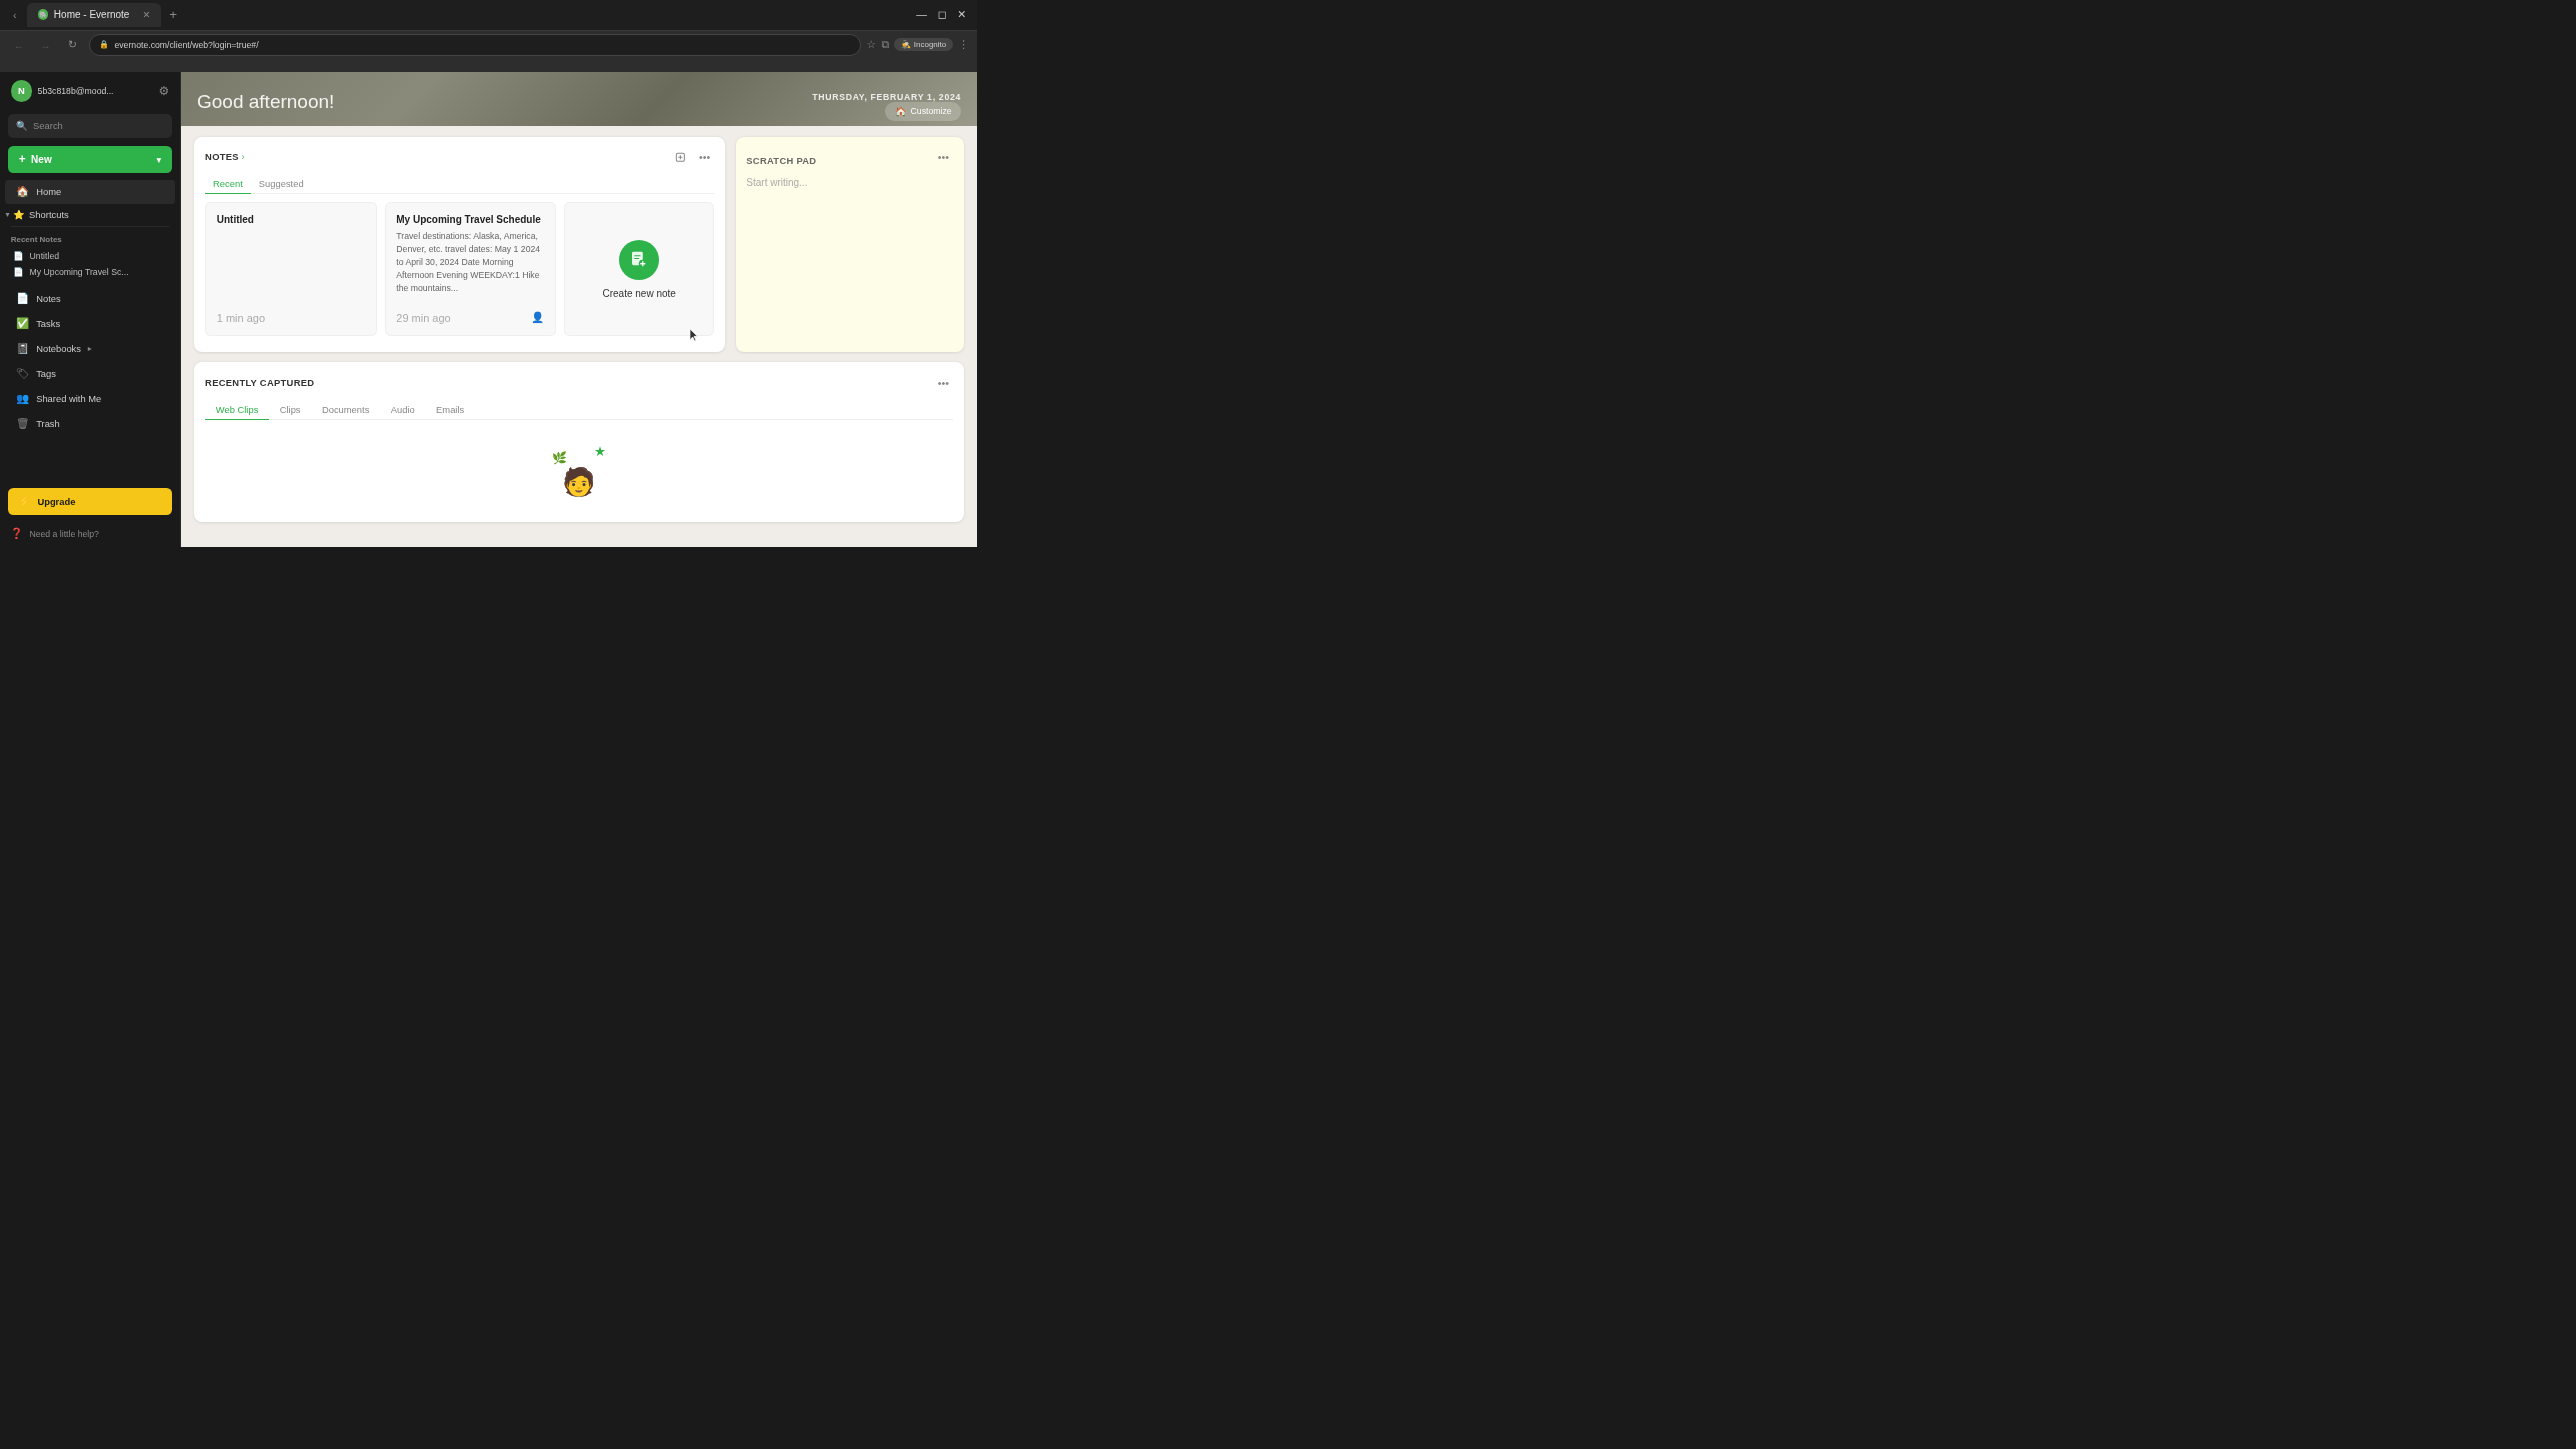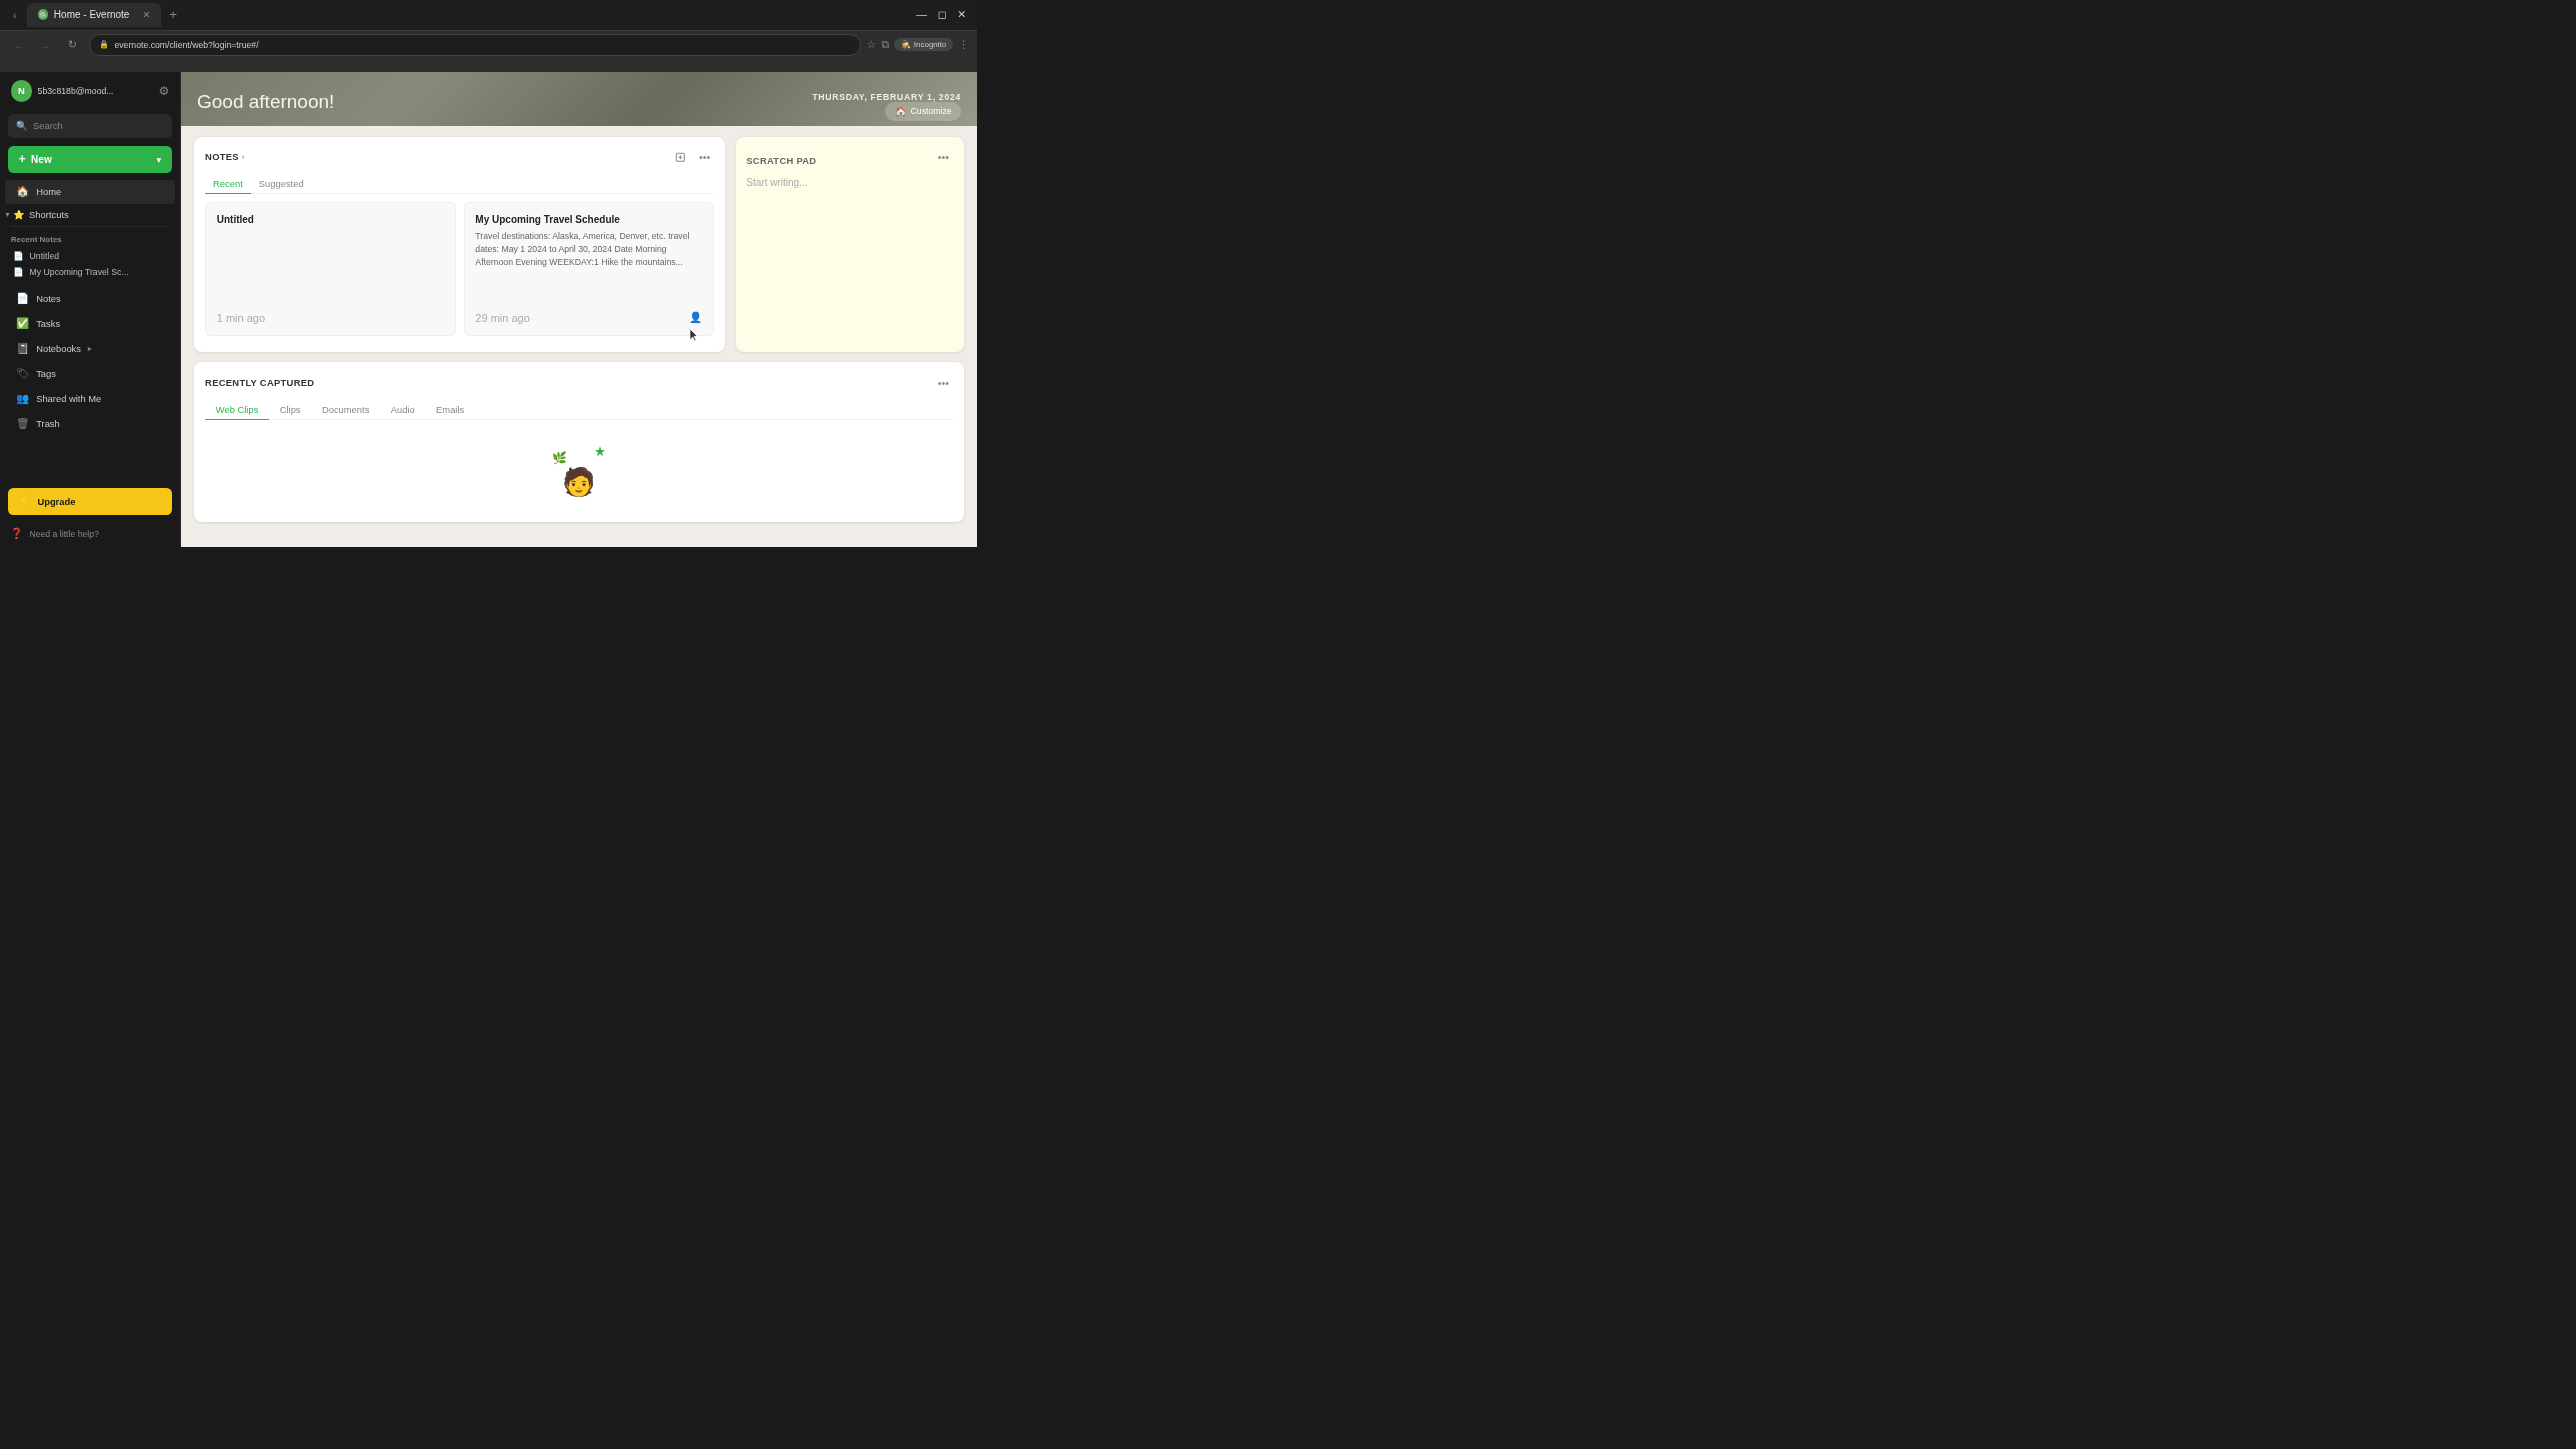--- a/index.html
+++ b/index.html
@@ -314,20 +314,31 @@
 
             <div class="note-card">
               <div class="note-title">My Upcoming Travel Schedule</div>
               <div class="note-body">Travel destinations: Alaska, America, Denver, etc. travel dates: May 1 2024 to April 30, 2024 Date Morning Afternoon Evening WEEKDAY:1 Hike the mountains...</div>
               <div class="note-footer">
                 <span class="note-time">29 min ago</span>
                 <span class="note-share-icon">👤</span>
               </div>
             </div>
 
+            <div class="create-note-card">
+              <div class="create-note-icon">
+                <svg viewBox="0 0 32 32" fill="none" xmlns="http://www.w3.org/2000/svg">
+                  <rect x="6" y="4" width="16" height="20" rx="2" fill="white" opacity="0.9"></rect>
+                  <path d="M10 10h8M10 14h6" stroke="#2db34a" stroke-width="1.5" stroke-linecap="round"></path>
+                  <circle cx="22" cy="22" r="6" fill="#2db34a"></circle>
+                  <path d="M22 19v6M19 22h6" stroke="white" stroke-width="2" stroke-linecap="round"></path>
+                </svg>
+              </div>
+              <span class="create-note-text">Create new note</span>
+            </div>
           </div>
         </div>
 
         <div class="scratch-pad-card">
           <div class="scratch-pad-header">
             <span class="scratch-pad-title">SCRATCH PAD</span>
             <div class="scratch-pad-actions">
               <span class="card-action-btn">•••</span>
             </div>
           </div>

